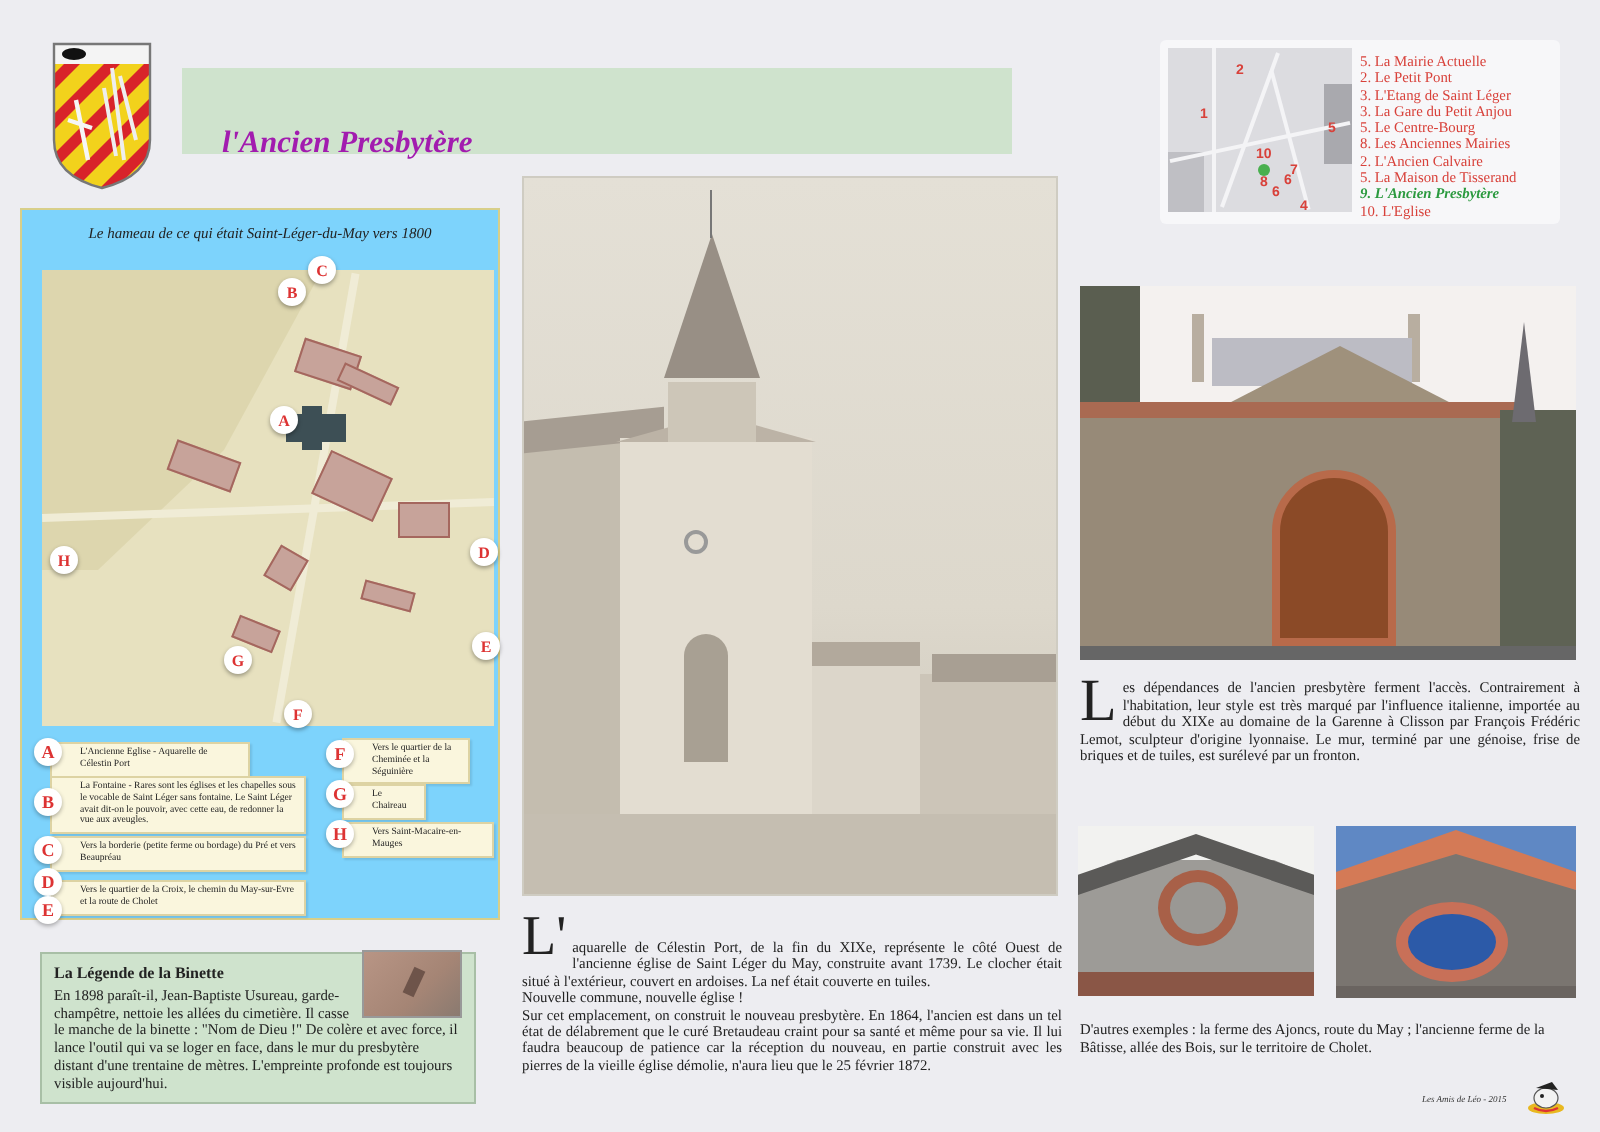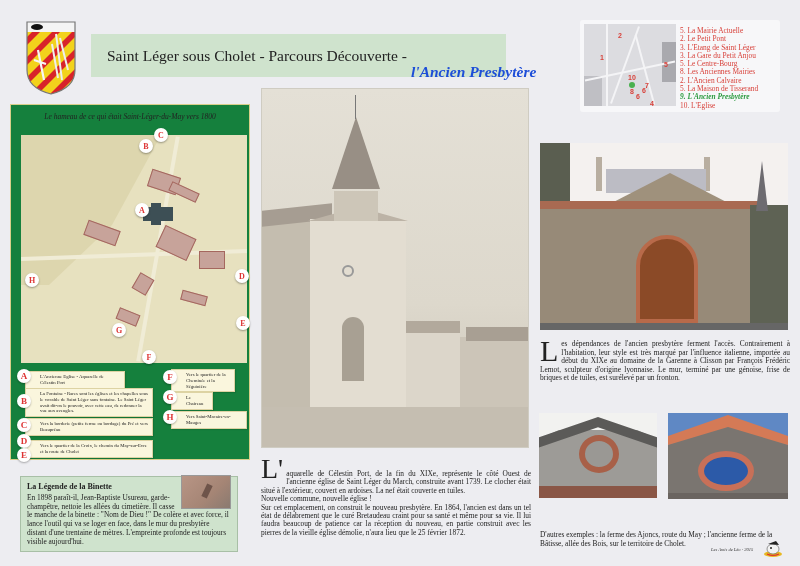--- a/index.html
+++ b/index.html
@@ -1,31 +1,31 @@
 <!DOCTYPE html>
 <html><head>
 <meta charset="utf-8">
 <style>
   * { box-sizing: border-box; margin: 0; padding: 0; }
   html, body { width: 800px; height: 566px; overflow: hidden; }
   body { background: #ededf1; font-family: "DejaVu Serif", "Liberation Serif", serif; color: #222; position: relative; }
 
   .crest { position: absolute; left: 24px; top: 20px; width: 54px; height: 76px; }
   .title-bar { position: absolute; left: 91px; top: 34px; width: 415px; height: 43px; background: #cfe3cd; display: flex; align-items: center; padding-left: 16px; font-family: "Liberation Serif", serif; font-size: 15.5px; color: #222; white-space: nowrap; }
-  .title-bar .accent { color: #1d4ed8; font-style: italic; font-weight: bold; margin-left: 4px; margin-top: 32px; }
+  .title-bar .accent { color: #a21caf; font-style: italic; font-weight: bold; margin-left: 4px; margin-top: 32px; }
 
   .map-legend-box { position: absolute; left: 580px; top: 20px; width: 200px; height: 92px; background: #f7f7f9; border-radius: 3px; display: flex; padding: 4px; gap: 4px; }
   .street-map { width: 92px; height: 82px; background: #dcdce0; position: relative; overflow: hidden; }
   .street-map .num { position: absolute; color: #d8413a; font-size: 7px; font-weight: bold; font-family: "Liberation Sans", sans-serif; }
   .street-map .green-dot { position: absolute; left: 45px; top: 58px; width: 6px; height: 6px; border-radius: 50%; background: #4ab04f; }
   .street-map .block { position: absolute; background: #bfbfc4; }
   .stops { list-style: none; font-family: "Liberation Serif", serif; font-size: 7.4px; line-height: 8.3px; color: #d8413a; padding-top: 3px; white-space: nowrap; }
   .stops li.current { color: #2b9a3f; font-style: italic; font-weight: bold; }
 
-  .hamlet-panel { position: absolute; left: 10px; top: 104px; width: 240px; height: 356px; background: #15803d; border: 1px solid #d8cf8a; }
+  .hamlet-panel { position: absolute; left: 10px; top: 104px; width: 240px; height: 356px; background: #7dd3fc; border: 1px solid #d8cf8a; }
   .hamlet-title { text-align: center; font-style: italic; font-size: 7.5px; padding-top: 7px; height: 24px; font-family: "Liberation Serif", serif; }
   .cadastre { position: absolute; left: 10px; top: 30px; width: 226px; height: 228px; background: #e7e1bf; overflow: hidden; }
   .cadastre .road { position: absolute; background: #f0ecd6; }
   .cadastre .bld { position: absolute; background: #c7a39a; border: 1px solid #a5675e; }
   .cadastre .church { position: absolute; background: #3d4f55; }
   .pin { position: absolute; width: 14px; height: 14px; border-radius: 50%; background: #fff; color: #d33; font-size: 8px; font-weight: bold; display: flex; align-items: center; justify-content: center; box-shadow: 0 1px 2px rgba(0,0,0,0.35); font-family: "Liberation Serif", serif; }
 
   .legend-item { position: absolute; background: #faf6dd; border: 1px solid #ddd3a3; font-size: 4.8px; line-height: 5.8px; padding: 2px 4px 2px 14px; font-family: "Liberation Serif", serif; box-shadow: 1px 1px 1px rgba(0,0,0,0.1); }
   .legend-badge { position: absolute; width: 14px; height: 14px; border-radius: 50%; background: #fff; color: #d33; font-size: 9px; font-weight: bold; display: flex; align-items: center; justify-content: center; box-shadow: 0 1px 2px rgba(0,0,0,0.3); font-family: "Liberation Serif", serif; }
 
@@ -51,21 +51,21 @@
   .barn-trees { position: absolute; left: 210px; top: 62px; width: 38px; height: 118px; background: #5e6254; }
   .barn-ground { position: absolute; left: 0; top: 180px; width: 248px; height: 7px; background: #666; }
 
   .right-text { position: absolute; left: 540px; top: 340px; width: 250px; font-family: "Liberation Serif", serif; font-size: 7.4px; line-height: 8.6px; text-align: justify; }
   .right-text .dropcap { font-size: 30px; line-height: 22px; }
 
   .gable1 { position: absolute; left: 539px; top: 413px; width: 118px; height: 85px; background: linear-gradient(180deg,#f2f2f0 0%, #f2f2f0 20%, #9d9b97 20%); overflow: hidden; }
   .gable2 { position: absolute; left: 668px; top: 413px; width: 120px; height: 86px; background: #5f88c4; overflow: hidden; }
   .oculus { position: absolute; border-radius: 50%; }
 
-  .examples-text { position: absolute; left: 540px; top: 511px; width: 250px; font-family: "Liberation Serif", serif; font-size: 7.4px; line-height: 8.6px; margin-top: 20px; }
+  .examples-text { position: absolute; left: 540px; top: 511px; width: 250px; font-family: "Liberation Serif", serif; font-size: 7.4px; line-height: 8.6px; }
   .credit { position: absolute; left: 711px; top: 547px; font-family: "Liberation Serif", serif; font-style: italic; font-size: 4.5px; color: #333; }
   .mascot { position: absolute; left: 762px; top: 538px; width: 22px; height: 20px; }
 </style>
 </head>
 <body>
 
 <svg class="crest" viewBox="0 0 54 76">
   <defs>
     <clipPath id="shield">
         <path d="M3 2 H51 V50 Q51 68 27 74 Q3 68 3 50 Z"></path>
@@ -84,21 +84,20 @@
     </g>
     <rect x="3" y="2" width="48" height="10" fill="#f4f4f4"></rect>
     <ellipse cx="13" cy="7" rx="6" ry="3" fill="#111"></ellipse>
     <path d="M32 14 L38 60 M36 18 L44 50 M28 24 L34 58" stroke="#eee" stroke-width="2"></path>
     <path d="M14 30 L20 60 M10 40 L22 44" stroke="#f6f6f6" stroke-width="2.2"></path>
   </g>
   <path d="M3 2 H51 V50 Q51 68 27 74 Q3 68 3 50 Z" fill="none" stroke="#777" stroke-width="1.2"></path>
 </svg>
 
 <div class="title-bar">
-  <span>Saint Léger sous Cholet - Parcours Découverte -</span>
   <span class="accent">l'Ancien Presbytère</span>
 </div>
 
 <div class="map-legend-box">
   <div class="street-map">
     <div class="block" style="left:0;top:52px;width:18px;height:30px;"></div>
     <div class="block" style="left:78px;top:18px;width:14px;height:40px;background:#a9a9ae;"></div>
     <div class="block" style="left:22px;top:0;width:2px;height:82px;background:#f4f4f6;"></div>
     <div class="block" style="left:0;top:46px;width:92px;height:2px;background:#f4f4f6;transform:rotate(-12deg);"></div>
     <div class="block" style="left:40px;top:0;width:2px;height:82px;background:#f4f4f6;transform:rotate(20deg);"></div>
@@ -209,21 +208,21 @@
   <div style="position:absolute;left:80px;top:228px;width:22px;height:64px;background:#a8a093;border-radius:11px 11px 0 0;"></div>
   <div class="wc-wall" style="left:144px;top:240px;width:54px;height:80px;background:#dcd6ca;"></div>
   <div class="wc-roof" style="left:144px;top:232px;width:54px;height:12px;background:#b2a99c;"></div>
   <div class="wc-wall" style="left:198px;top:248px;width:70px;height:70px;background:#ccc5b8;"></div>
   <div class="wc-roof" style="left:204px;top:238px;width:64px;height:14px;background:#a89f93;"></div>
   <div style="position:absolute;left:0;top:318px;width:268px;height:42px;background:#c5beb1;"></div>
 </div>
 
 <div class="main-text">
   <span class="dropcap">L'</span>
-  <p style="padding-top:12px;">aquarelle de Célestin Port, de la fin du XIXe, représente le côté Ouest de l'ancienne église de Saint Léger du March, construite avant 1739. Le clocher était situé à l'extérieur, couvert en ardoises. La nef était couverte en tuiles.</p>
+  <p style="padding-top:12px;">aquarelle de Célestin Port, de la fin du XIXe, représente le côté Ouest de l'ancienne église de Saint Léger du May, construite avant 1739. Le clocher était situé à l'extérieur, couvert en ardoises. La nef était couverte en tuiles.</p>
   <p>Nouvelle commune, nouvelle église !</p>
   <p>Sur cet emplacement, on construit le nouveau presbytère. En 1864, l'ancien est dans un tel état de délabrement que le curé Bretaudeau craint pour sa santé et même pour sa vie. Il lui faudra beaucoup de patience car la réception du nouveau, en partie construit avec les pierres de la vieille église démolie, n'aura lieu que le 25 février 1872.</p>
 </div>
 
 <div class="barn-photo">
   <div style="position:absolute;left:0;top:0;width:30px;height:60px;background:#5a5e50;"></div>
   <div style="position:absolute;left:56px;top:14px;width:6px;height:34px;background:#b8aea0;"></div>
   <div style="position:absolute;left:164px;top:14px;width:6px;height:34px;background:#b8aea0;"></div>
   <div style="position:absolute;left:66px;top:26px;width:100px;height:24px;background:#bcbcc4;"></div>
   <div class="barn-gable"></div>

